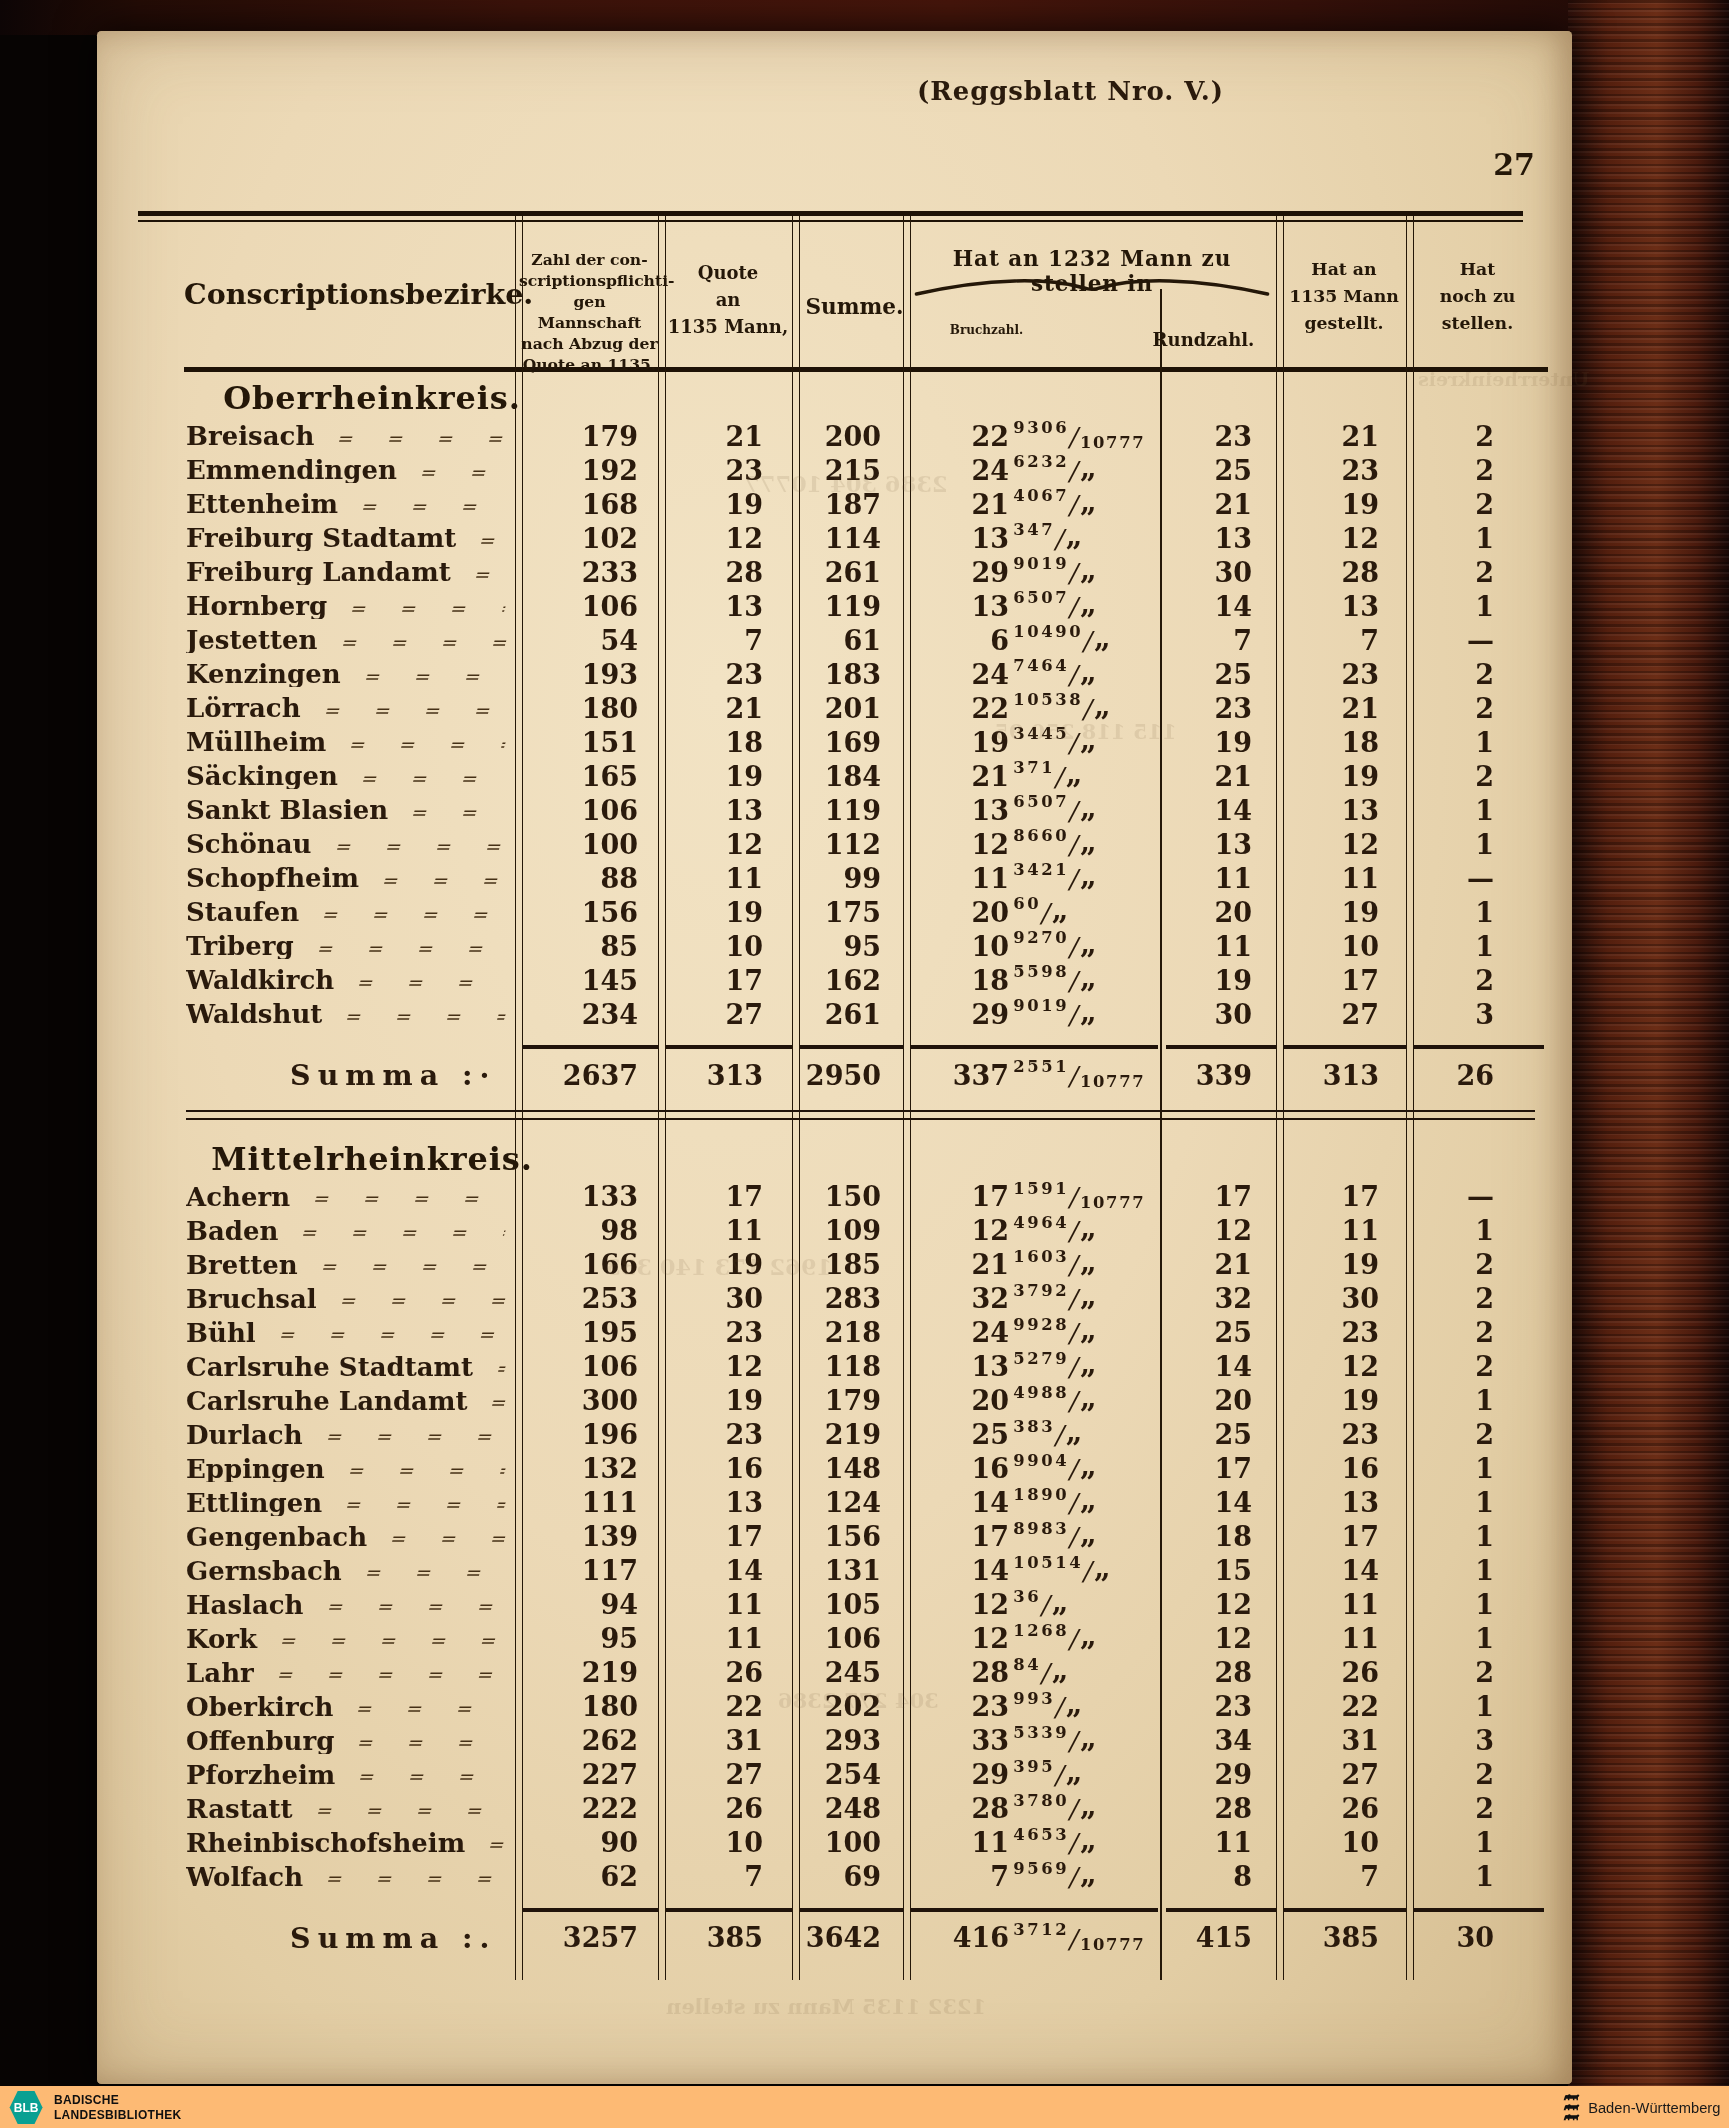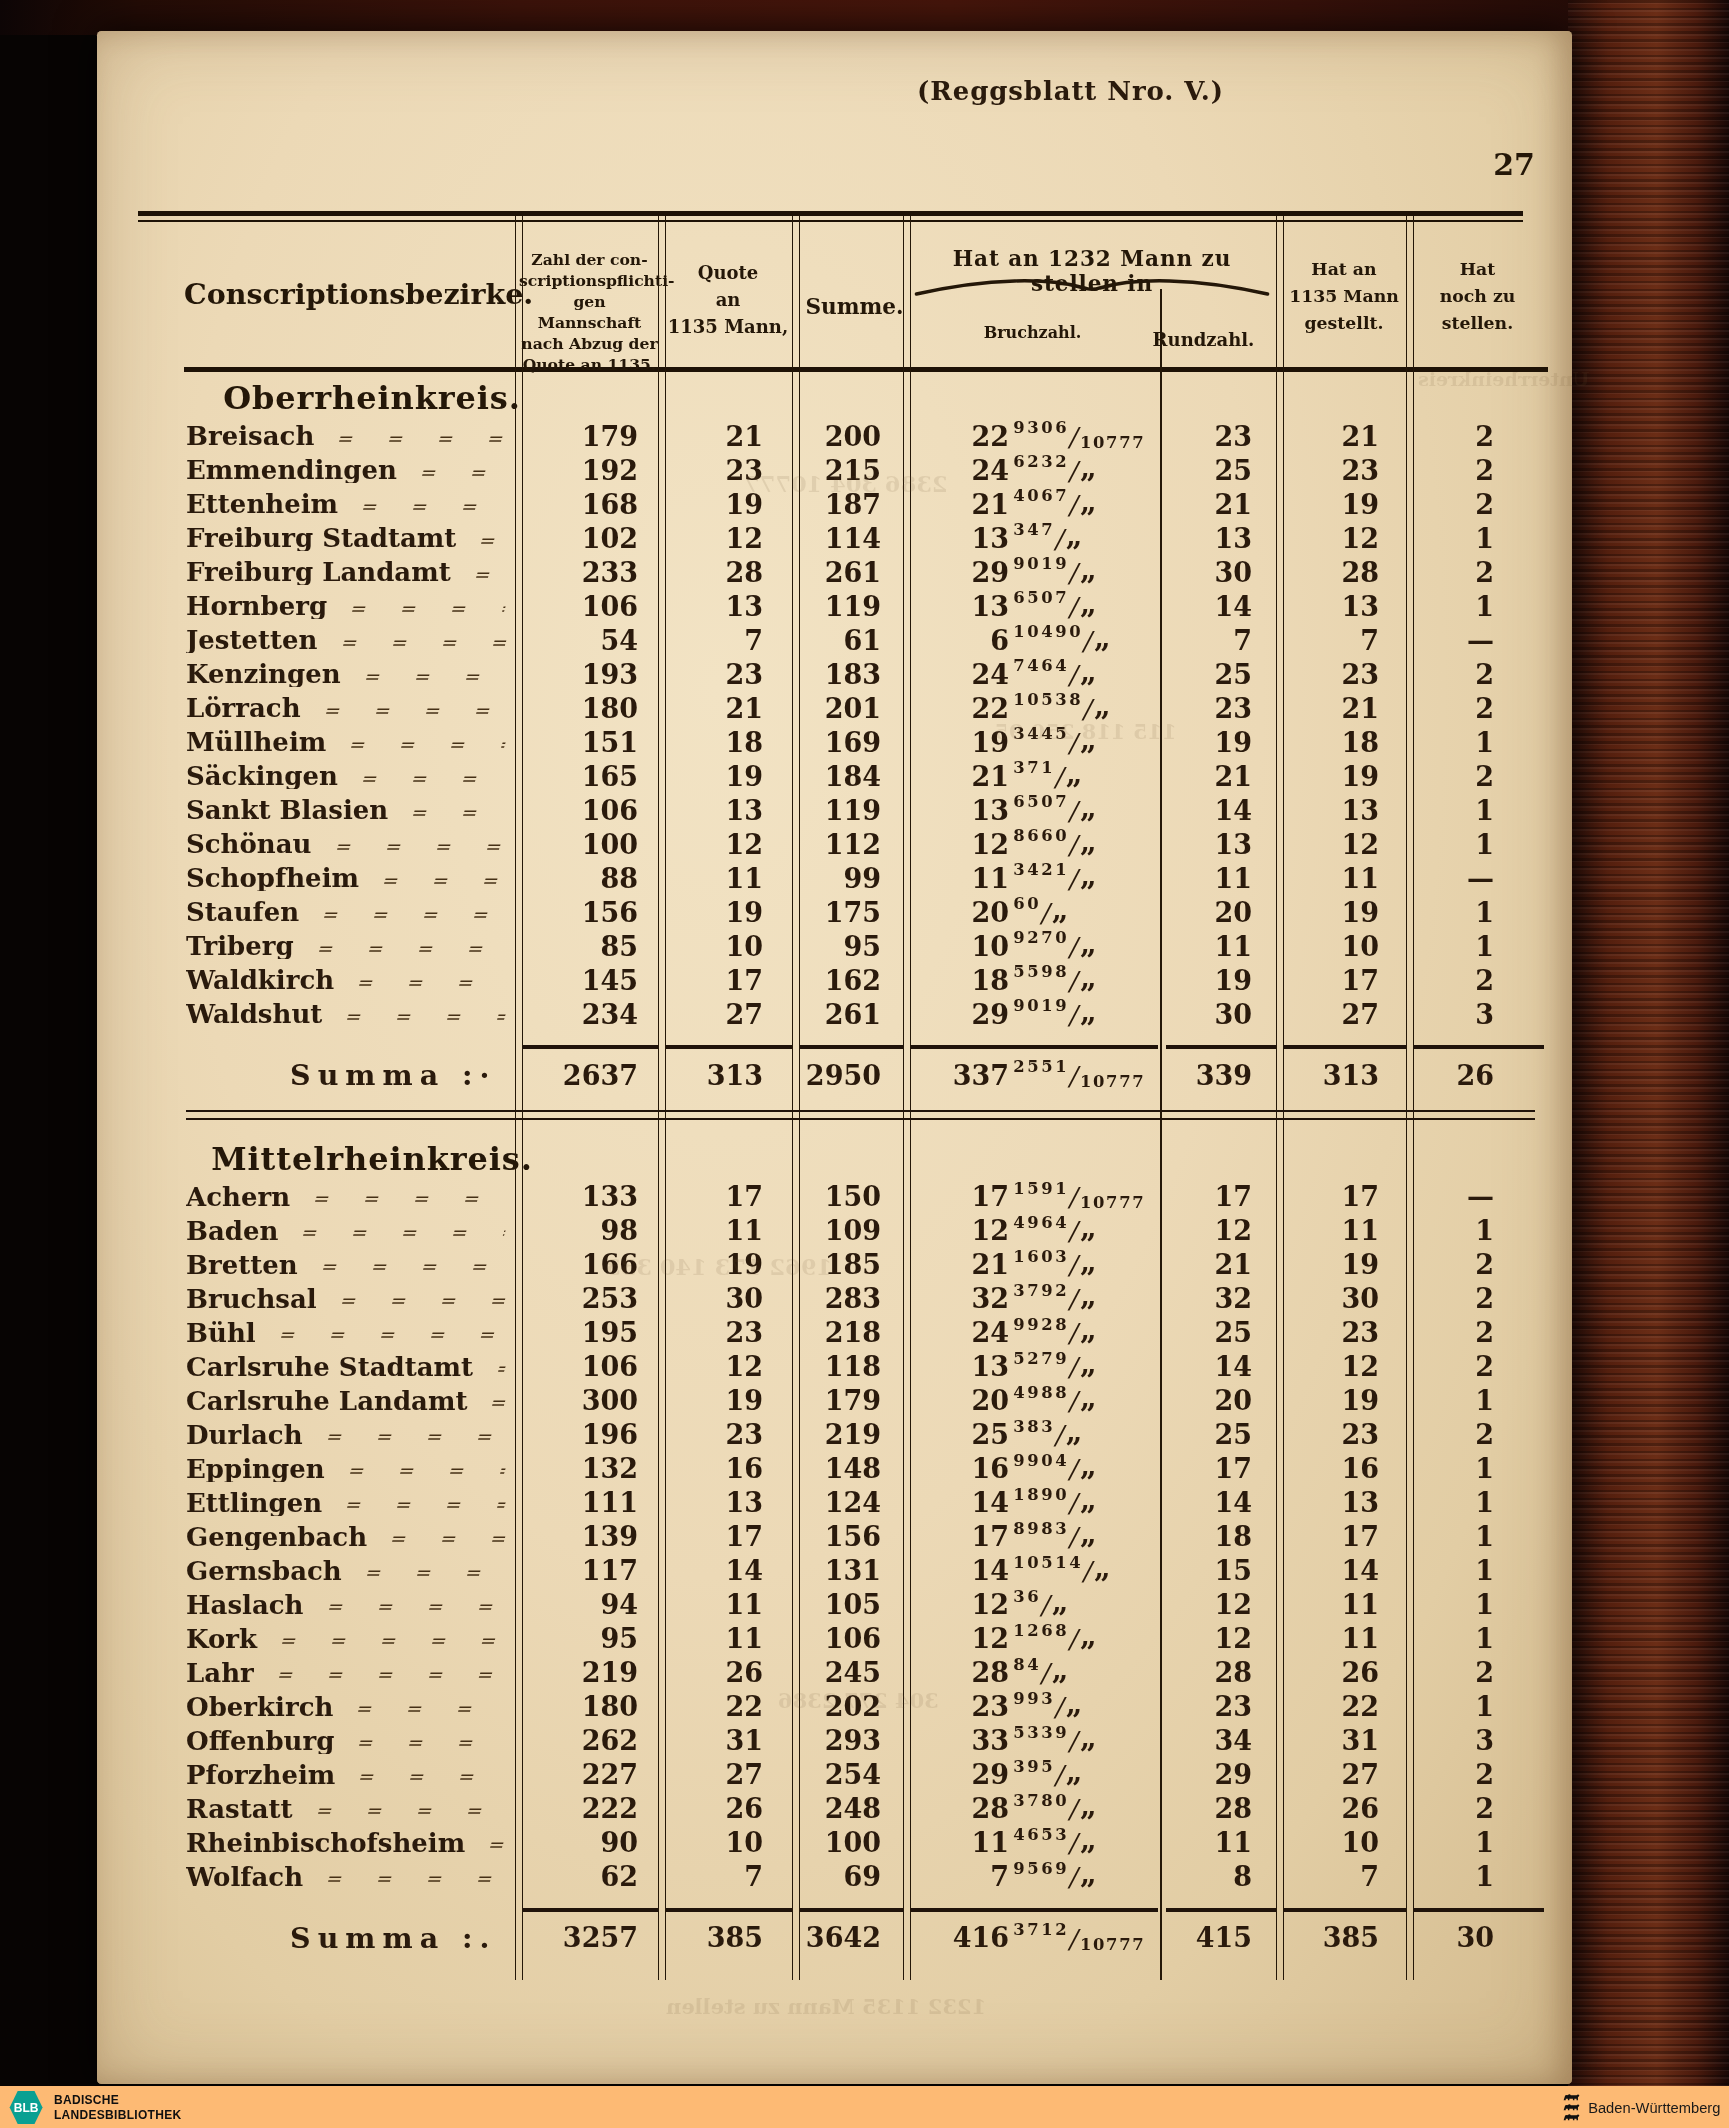--- a/index.html
+++ b/index.html
@@ -22,21 +22,21 @@
   .page-number{position:absolute;left:1475px;top:147px;width:78px;font-size:30px;font-weight:700;color:#241708;text-align:center;}
   .rule-top{position:absolute;left:138px;top:211px;width:1385px;height:11.2px;box-sizing:border-box;
     border-top:5.2px solid #1e1206;border-bottom:2.6px solid #1e1206;}
   .rule-headbottom{position:absolute;left:184px;top:367px;width:1364px;height:5.2px;background:#1e1206;}
   .hlabel{position:absolute;text-align:center;font-weight:700;color:#241708;}
   .h-bez{left:184px;top:277px;width:333px;font-size:28.5px;}
   .h-zahl{left:519px;top:249px;width:141px;font-size:15.6px;line-height:21px;}
   .h-quote{left:662px;top:259px;width:132px;font-size:18px;line-height:27px;}
   .h-summe{left:800px;top:294px;width:109px;font-size:21.6px;}
   .h-group{left:906px;top:246px;width:372px;font-size:21.6px;letter-spacing:0.9px;}
-  .h-bruch{left:906px;top:323px;width:253px;font-size:16px;text-align:center;}
+  .h-bruch{left:860px;top:323px;width:253px;font-size:12px;text-align:center;}
   .h-rund{left:1121px;top:329px;width:117px;font-size:18px;padding-left:24px;}
   .h-gest{left:1280px;top:256px;width:128px;font-size:17.3px;line-height:27px;}
   .h-noch{left:1409px;top:256px;width:137px;font-size:17.3px;line-height:27px;}
   .brace{position:absolute;left:913px;top:275px;width:358px;height:22.5px;}
   .v{position:absolute;}
   .vd{width:7.8px;box-sizing:border-box;border-left:1.7px solid #241708;border-right:1.7px solid #241708;}
   .vs{width:1.7px;background:#241708;}
   .tbody{position:absolute;left:186px;top:377px;width:1362px;}
   .sec-heading{font-size:32px;font-weight:700;color:#241708;width:372px;text-align:center;
     letter-spacing:0.9px;height:42px;line-height:42px;margin-top:0;}

